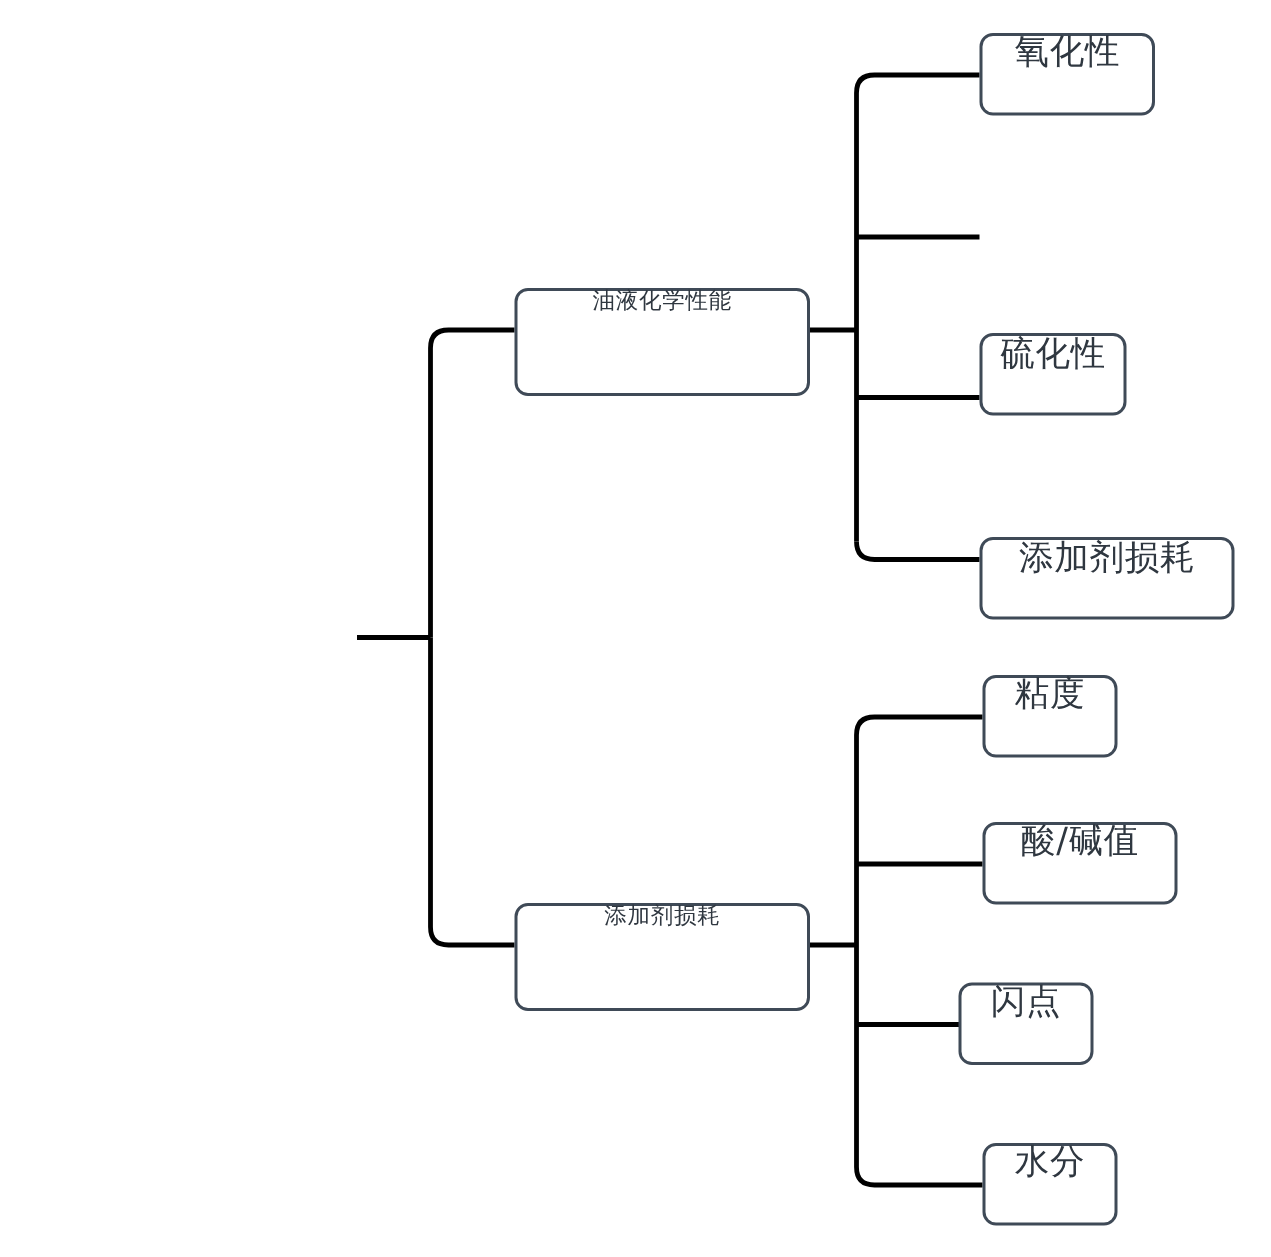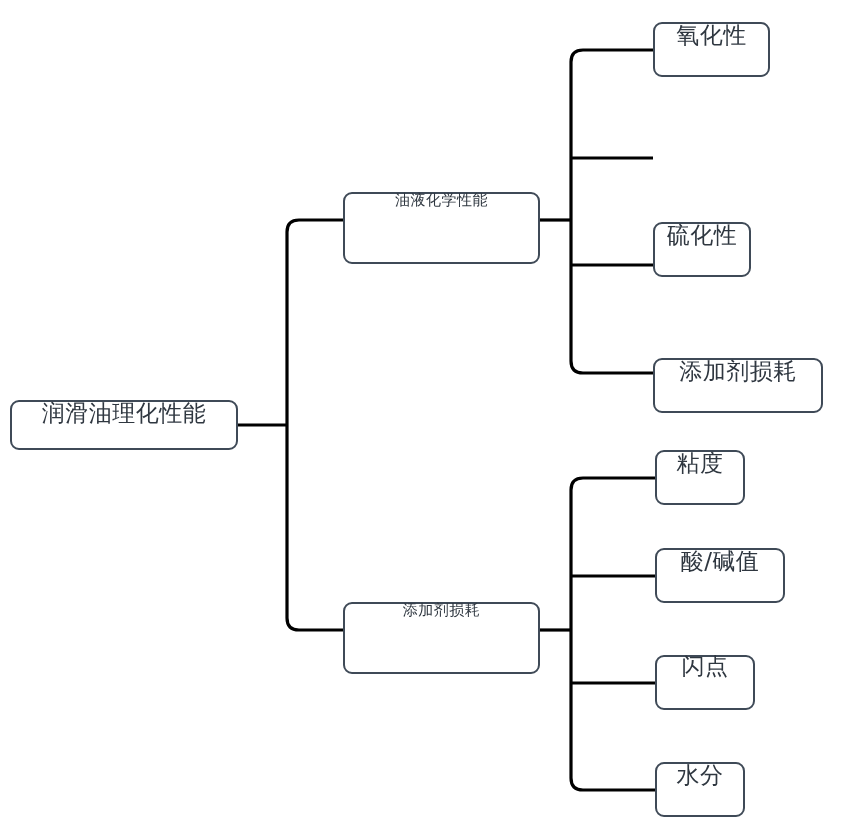--- a/index.html
+++ b/index.html
@@ -60,21 +60,21 @@
   .node-leaf {
     height: 55px;
     font-size: 23px;
   }
   .leaf-oxidation   { left: 653px; top: 22px;  width: 117px; }
   .leaf-nitration   { left: 653px; top: 130px; width: 117px; }
   .leaf-sulfation   { left: 653px; top: 222px; width: 98px; font-family: Liberation Serif, serif; }
   .leaf-additive    { left: 653px; top: 358px; width: 170px; font-family: Liberation Serif, serif; }
   .leaf-viscosity   { left: 655px; top: 450px; width: 90px;  }
   .leaf-acidbase    { left: 655px; top: 548px; width: 130px; }
-  .leaf-flashpoint  { left: 655px; top: 655px; width: 100px; font-family: Liberation Mono, monospace;  }
+  .leaf-flashpoint  { left: 639px; top: 655px; width: 90px;  }
   .leaf-water       { left: 655px; top: 762px; width: 90px;  }
 </style>
 </head>
 <body>
 
 <div id="canvas">
 
   <svg id="wires" viewBox="0 0 847 838" xmlns="http://www.w3.org/2000/svg">
     <g fill="none" stroke="#000000" stroke-width="3.2" stroke-linecap="butt" stroke-linejoin="round">
 
@@ -92,23 +92,20 @@
 
       <path d="M 540 630 L 571 630"></path>
       <path d="M 571 490 L 571 778"></path>
       <path d="M 571 490 Q 571 478 583 478 L 655 478"></path>
       <path d="M 571 576 Q 578 576 584 576 L 655 576"></path>
       <path d="M 571 683 Q 578 683 584 683 L 655 683"></path>
       <path d="M 571 778 Q 571 790 583 790 L 655 790"></path>
     </g>
   </svg>
 
-  <div class="node node-root">
-    <span class="node-label">润滑油理化性能</span>
-  </div>
 
   <div class="node node-l2 node-l2-chem">
     <span class="node-label">油液化学性能</span>
   </div>
 
   <div class="node node-l2 node-l2-phys">
     <span class="node-label">添加剂损耗</span>
   </div>
 
   <div class="node node-leaf leaf-oxidation">

